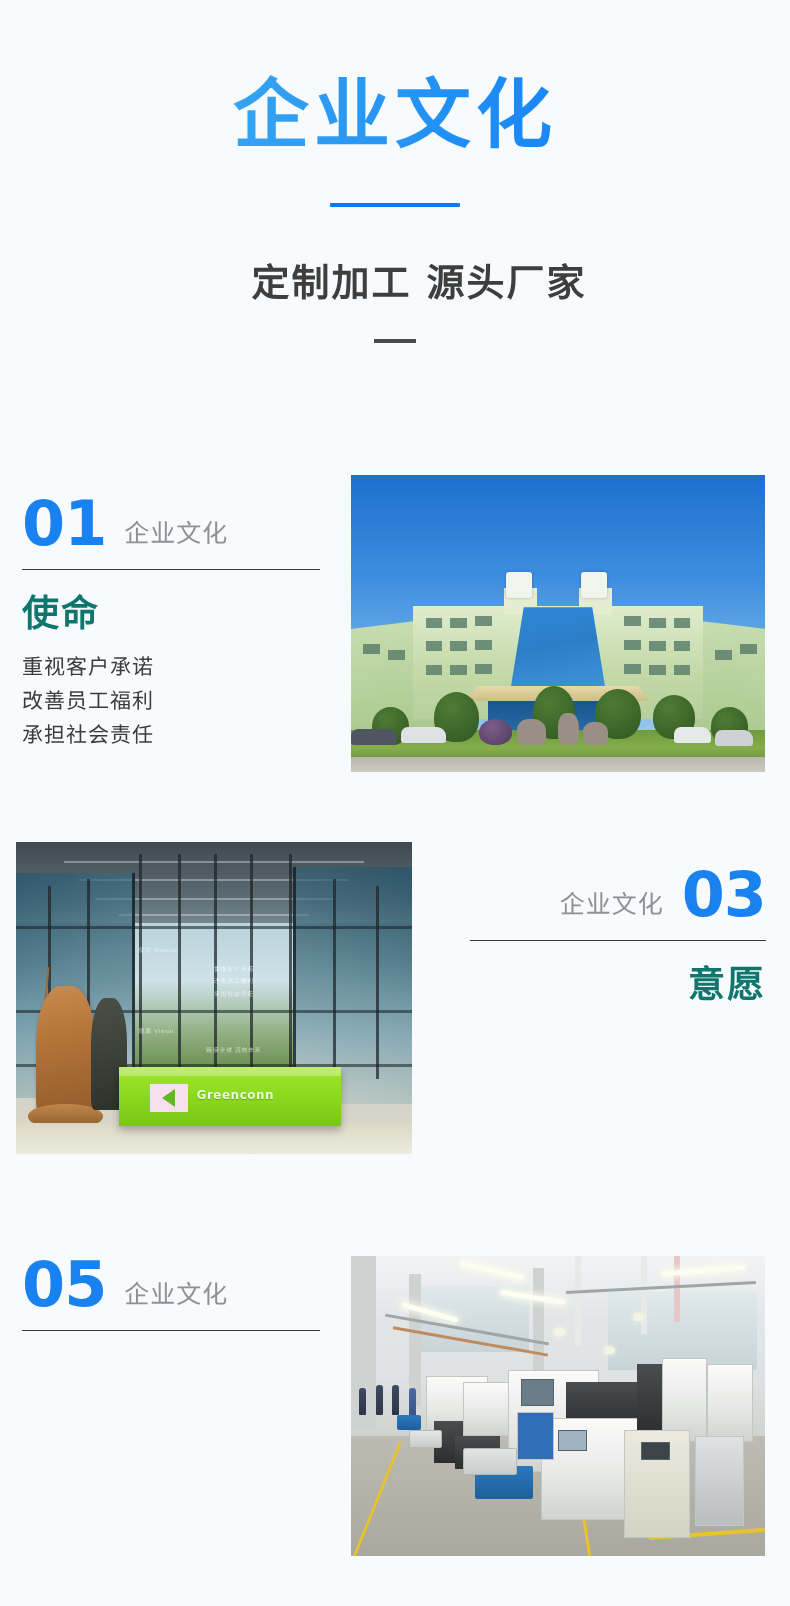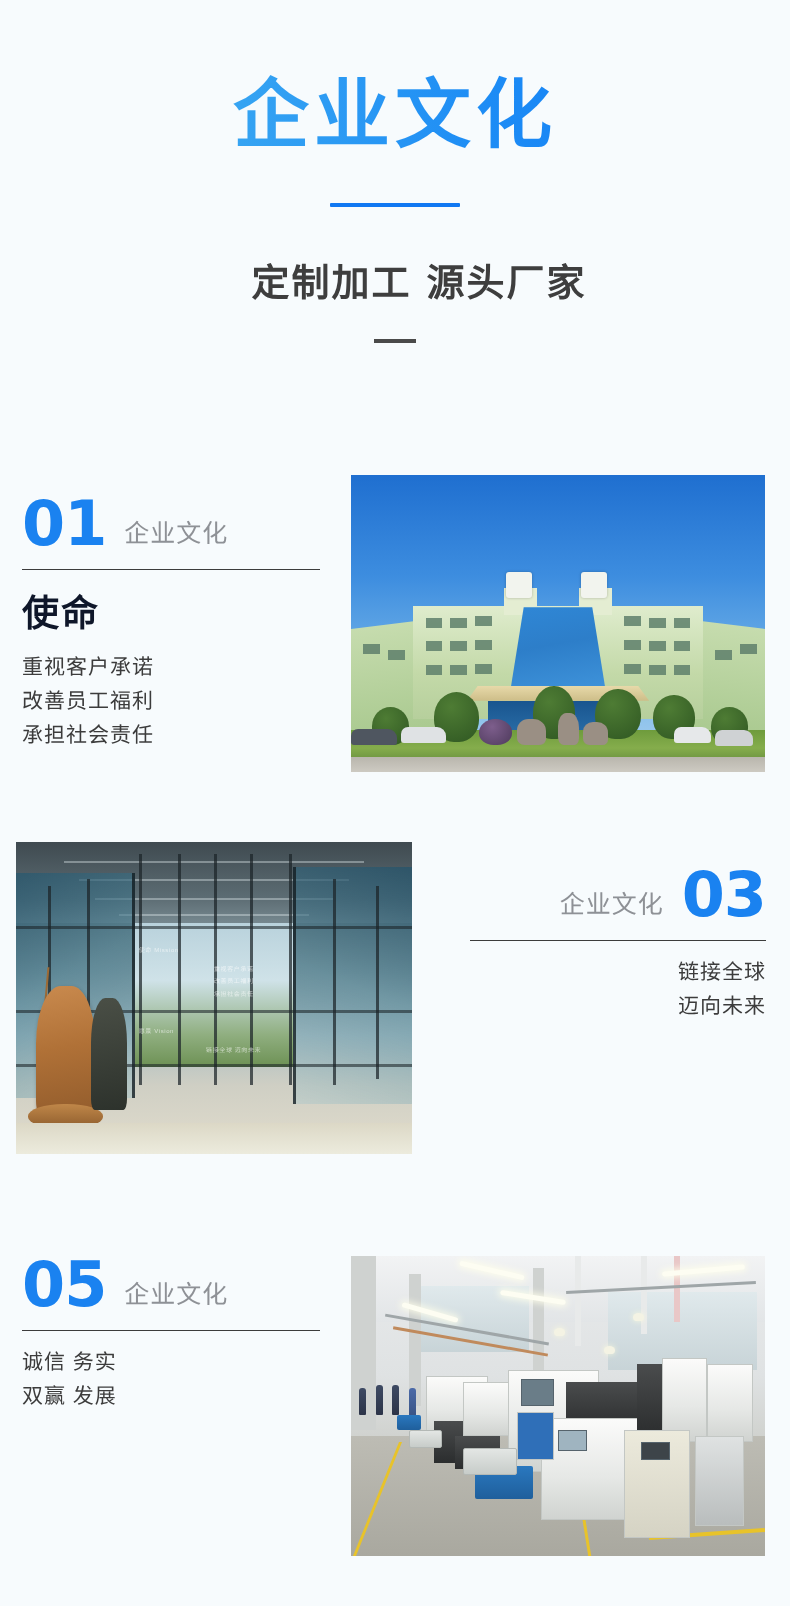--- a/index.html
+++ b/index.html
@@ -36,21 +36,21 @@
     font-size:62px; font-weight:700; color:#1a82f0; line-height:0.92;
     letter-spacing:-1px; font-family:"DejaVu Sans","Liberation Sans",sans-serif;
   }
   .sec-kicker {
     font-size:25px; color:#8e9196; font-weight:400; letter-spacing:1px;
     line-height:1.1; padding-bottom:5px;
     font-family:"Liberation Sans","DejaVu Sans",sans-serif;
   }
   .sec-rule { height:1px; background:#3c3c3c; margin-top:17px; }
   .sec-heading {
-    font-size:37px; font-weight:700; color:#0f172a; letter-spacing:2px;
+    font-size:37px; font-weight:700; color:#0f766e; letter-spacing:2px;
     margin-top:22px; line-height:1.18;
     font-family:"DejaVu Sans","Liberation Sans",sans-serif;
   }
   .sec-lines { margin-top:14px; }
   .sec-line {
     font-size:21px; color:#3c3c3c; letter-spacing:1px; line-height:1.62;
     font-family:"Liberation Sans","DejaVu Sans",sans-serif;
   }
   .right-align { text-align:right; }
 
@@ -279,44 +279,44 @@
   <div class="ph2-gtext" style="left:31%;top:59%">愿景 Vision</div>
   <div class="ph2-gtext" style="left:48%;top:65%">链接全球  迈向未来</div>
 
   <div class="ph2-statue-pole"></div>
   <div class="ph2-statue"></div>
   <div class="ph2-statue-base"></div>
   <div class="ph2-statue2"></div>
 
   <div class="ph2-floor"></div>
 
+  <div class="ph2-desk">
+    <div class="ph2-desk-top"></div>
+    <div class="ph2-logo-sq">
+      <span class="ph2-logo-tri"></span>
+    </div>
+    <div class="ph2-brand">Greenconn</div>
+  </div>
 </div>
 
 <div class="text-col right-align" style="left:470px; top:866px; width:296px;">
   <div class="num-row right">
     <span class="sec-kicker">企业文化</span>
     <span class="sec-num">03</span>
   </div>
   <div class="sec-rule" style="width:296px;"></div>
-  <div class="sec-lines">
-    <div class="sec-line">链接全球</div>
-    <div class="sec-line">迈向未来</div>
-  </div>
+  <div class="sec-heading">意愿</div>
 </div>
 
 <div class="text-col" style="left:22px; top:1256px; width:298px;">
   <div class="num-row">
     <span class="sec-num">05</span>
     <span class="sec-kicker">企业文化</span>
   </div>
   <div class="sec-rule" style="width:298px;"></div>
-  <div class="sec-lines">
-    <div class="sec-line">诚信 务实</div>
-    <div class="sec-line">双赢 发展</div>
-  </div>
 </div>
 
 <div class="photo" style="left:351px; top:1256px; width:414px; height:300px;">
   <div class="ph3-bg"></div>
   <div class="ph3-ceiling"></div>
 
   <div class="ph3-col" style="left:0;top:0;width:6%;height:58%"></div>
   <div class="ph3-col" style="left:14%;top:6%;width:3%;height:44%"></div>
   <div class="ph3-col" style="left:44%;top:4%;width:2.5%;height:40%"></div>
 

